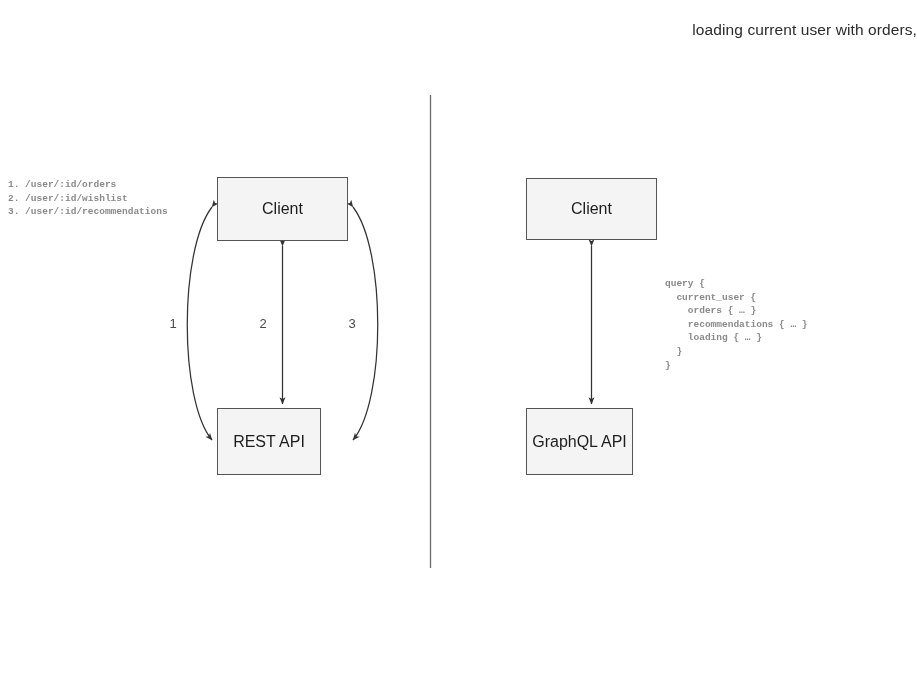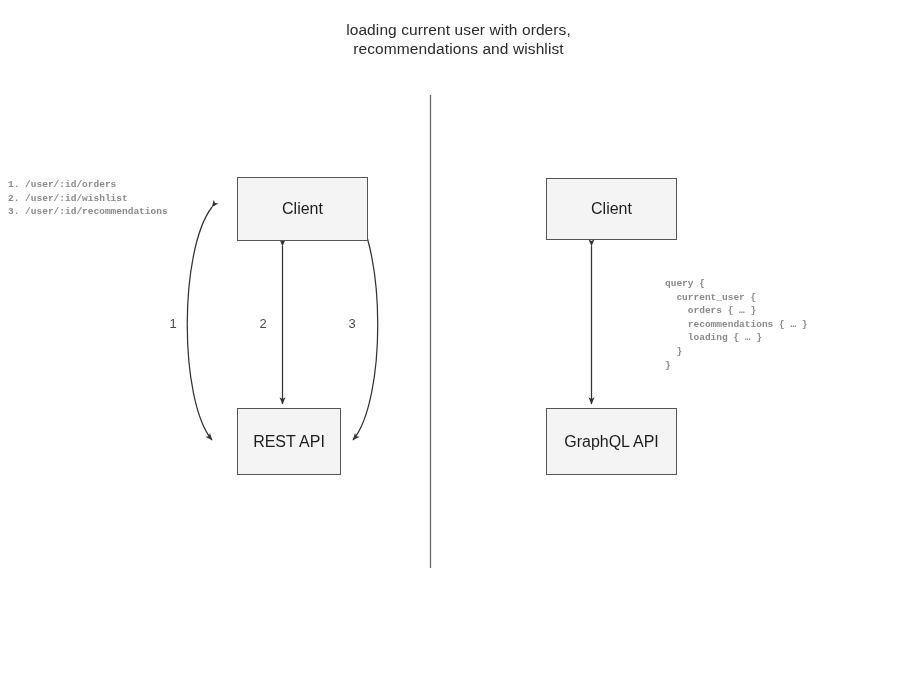--- a/index.html
+++ b/index.html
@@ -28,40 +28,39 @@
     left: 0;
     top: 20px;
     width: 917px;
     text-align: center;
     font-family: "Liberation Sans", sans-serif;
     font-size: 15.5px;
     line-height: 19px;
     color: #2b2b2b;
     letter-spacing: 0.1px;
   }
-  .diagram-title .tline { display: block; }
+  .diagram-title .tline { display: block; text-align: right; }
 
   
   .node-box {
     position: absolute;
     background: #f4f4f4;
     border: 1.2px solid #555555;
     box-sizing: border-box;
     display: flex;
     align-items: center;
     justify-content: center;
     font-family: "Liberation Sans", sans-serif;
     font-size: 16px;
     color: #1d1d1d;
-    margin-left: 20px;
   }
   #box-client-rest   { left: 217px; top: 177px; width: 131px; height: 64px; }
   #box-rest-api      { left: 217px; top: 408px; width: 104px; height: 67px; }
   #box-client-gql    { left: 526px; top: 178px; width: 131px; height: 62px; }
-  #box-graphql-api   { left: 526px; top: 408px; width: 131px; height: 67px; }
+  #box-graphql-api   { left: 526px; top: 408px; width: 107px; height: 67px; }
 
   
   .code-block {
     position: absolute;
     font-family: "Liberation Mono", "DejaVu Sans Mono", monospace;
     font-size: 9.5px;
     line-height: 13.6px;
     color: #8a8a8a;
     white-space: pre;
     font-weight: bold;
@@ -98,21 +97,20 @@
 
   <line x1="282.5" y1="246" x2="282.5" y2="404" stroke="#333333" stroke-width="1.25" marker-start="url(#ah)" marker-end="url(#ah)"></line>
 
   <path d="M 353,207 C 386,250 386,400 353,440" fill="none" stroke="#333333" stroke-width="1.25" marker-start="url(#ah)" marker-end="url(#ah)"></path>
 
   <line x1="591.5" y1="246" x2="591.5" y2="404" stroke="#333333" stroke-width="1.25" marker-start="url(#ah)" marker-end="url(#ah)"></line>
 </svg>
 
 <div class="diagram-title">
   <span class="tline">loading current user with orders,</span>
-  <span class="tline">recommendations and wishlist</span>
 </div>
 
 <div class="node-box" id="box-client-rest">
   <span>Client</span>
 </div>
 
 <div class="node-box" id="box-rest-api">
   <span>REST API</span>
 </div>
 

